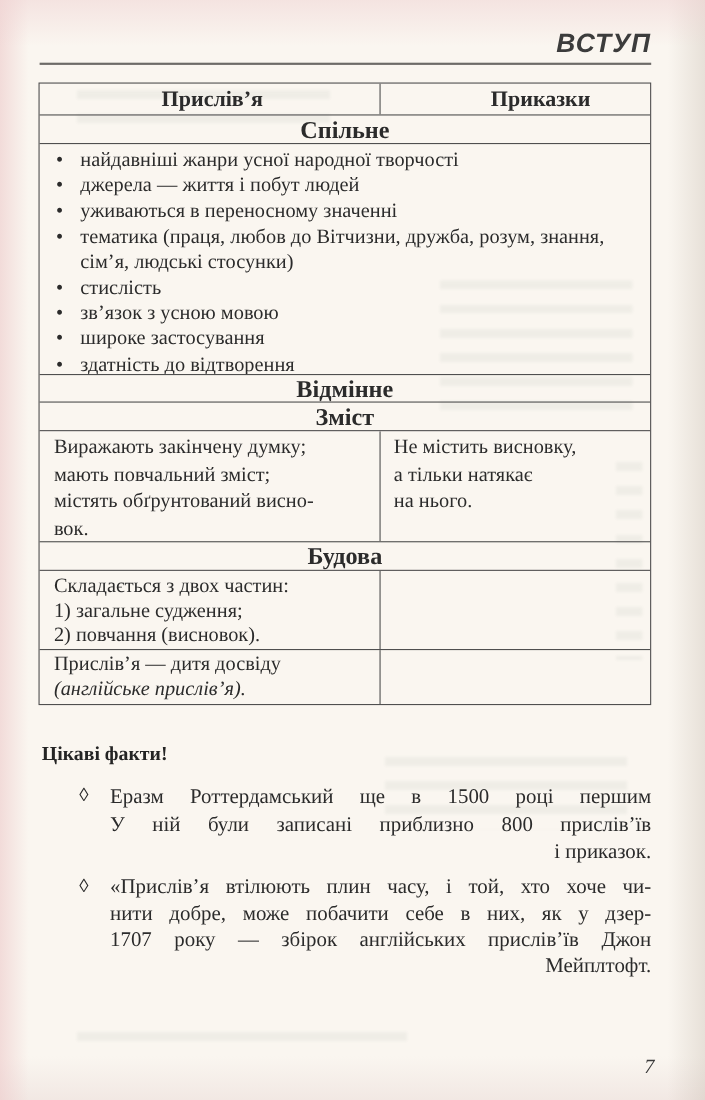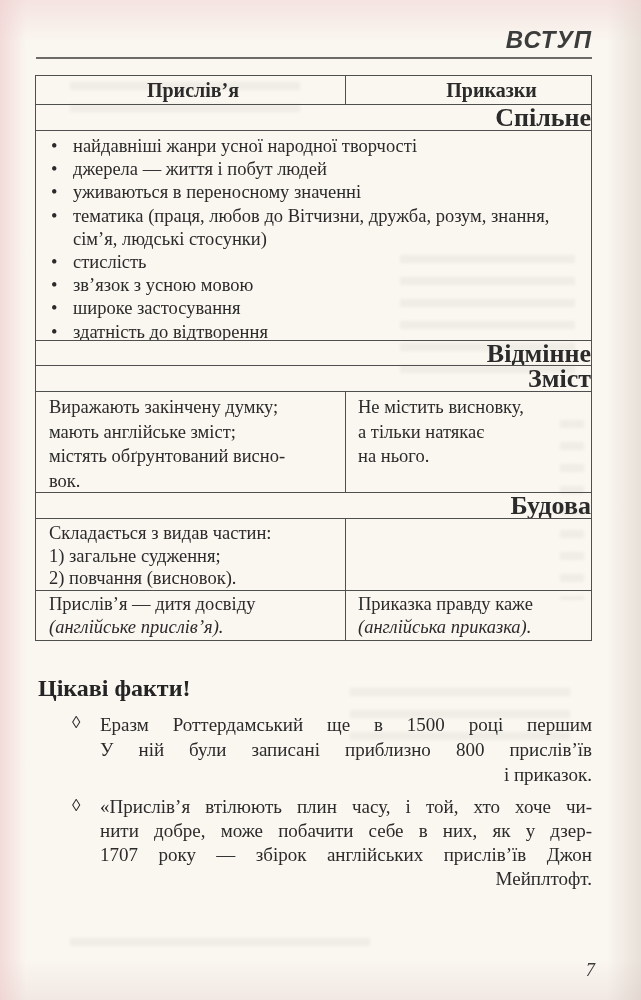--- a/index.html
+++ b/index.html
@@ -38,21 +38,21 @@
   .tbl{
     position:absolute;left:35px;top:75px;width:557px;
     border:1.5px solid #4f4f4f;box-sizing:border-box;
     font-size:18.5px;
   }
   .row{box-sizing:border-box;border-top:1.5px solid #4f4f4f;display:flex;overflow:hidden;}
   .row.first{border-top:none;}
   .cell-l{box-sizing:border-box;width:310px;border-right:1.5px solid #4f4f4f;padding:3px 8px 0 13px;}
   .cell-r{box-sizing:border-box;flex:1;padding:3px 6px 0 12px;}
   .th{font-weight:700;text-align:center;font-size:20px;}
-  .sect{font-weight:700;text-align:right;font-size:26px;display:block;width:100%;}
+  .sect{font-weight:700;text-align:center;font-size:22px;display:block;width:100%;}
   .vcenter{display:flex;flex-direction:column;justify-content:center;}
   .r1{height:28px;gap:40px;}.r1 .cell-l,.r1 .cell-r{padding-top:0;line-height:28px;}
   .r2{height:26px;line-height:26px;}
   .r3{height:210px;display:block;padding:4px 6px 0 13px;}
   .r4{height:25px;line-height:25px;}
   .r5{height:26px;line-height:26px;}
   .r6{height:101px;}
   .r7{height:26px;line-height:26px;}
   .r8{height:72px;}
   .r9{height:50px;}
@@ -60,21 +60,21 @@
   .r8 .cell-l,.r8 .cell-r{line-height:22.5px;}
   .r9 .cell-l,.r9 .cell-r{line-height:22.5px;padding-top:2px;}
   .bullet-item{display:flex;line-height:23.2px;}
   .b-mark{width:22px;flex:none;text-align:left;padding-left:2px;}
   .b-text{flex:1;padding-right:4px;}
   .note{font-style:italic;}
   .tline{display:block;}
 
   .facts-title{
     position:absolute;left:38px;top:675px;
-    font-weight:700;font-size:24px;color:#242424;
+    font-weight:700;font-size:18px;color:#242424;
   }
   .facts{position:absolute;left:72px;top:712px;width:520px;font-size:19px;}
   .fact{display:flex;}
   .fact + .fact{margin-top:8px;}
   .f-mark{width:28px;flex:none;font-size:17px;padding-top:1px;}
   .f-body{flex:1;}
   .fact1 .f-body{line-height:25px;}
   .fact2 .f-body{line-height:24px;}
   .jl{text-align:justify;text-align-last:justify;}
   .jlast{text-align:right;}
@@ -148,51 +148,47 @@
       <span class="sect">Відмінне</span>
     </div>
 
     <div class="row r5">
       <span class="sect">Зміст</span>
     </div>
 
     <div class="row r6">
       <div class="cell-l">
         <span class="tline">Виражають закінчену думку;</span>
-        <span class="tline">мають англійське зміст;</span>
+        <span class="tline">мають повчальний зміст;</span>
         <span class="tline">містять обґрунтований висно-</span>
         <span class="tline">вок.</span>
       </div>
       <div class="cell-r">
         <span class="tline">Не містить висновку,</span>
         <span class="tline">а тільки натякає</span>
         <span class="tline">на нього.</span>
       </div>
     </div>
 
     <div class="row r7">
       <span class="sect">Будова</span>
     </div>
 
     <div class="row r8">
       <div class="cell-l">
-        <span class="tline">Складається з видав частин:</span>
+        <span class="tline">Складається з двох частин:</span>
         <span class="tline">1) загальне судження;</span>
         <span class="tline">2) повчання (висновок).</span>
       </div>
     </div>
 
     <div class="row r9">
       <div class="cell-l">
         <span class="tline">Прислів’я — дитя досвіду</span>
         <span class="tline note">(англійське прислів’я).</span>
-      </div>
-      <div class="cell-r">
-        <span class="tline">Приказка правду каже</span>
-        <span class="tline note">(англійська приказка).</span>
       </div>
     </div>
 
   </div>
 
   <div class="facts-title">Цікаві факти!</div>
 
   <div class="facts">
     <div class="fact fact1">
       <span class="f-mark">◊</span>

